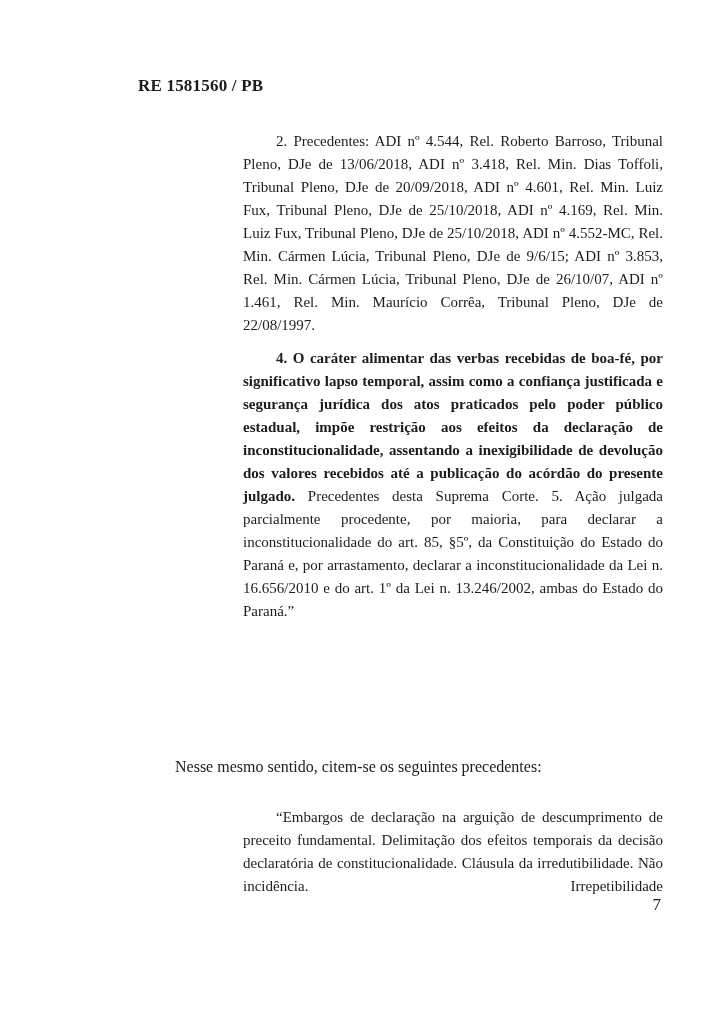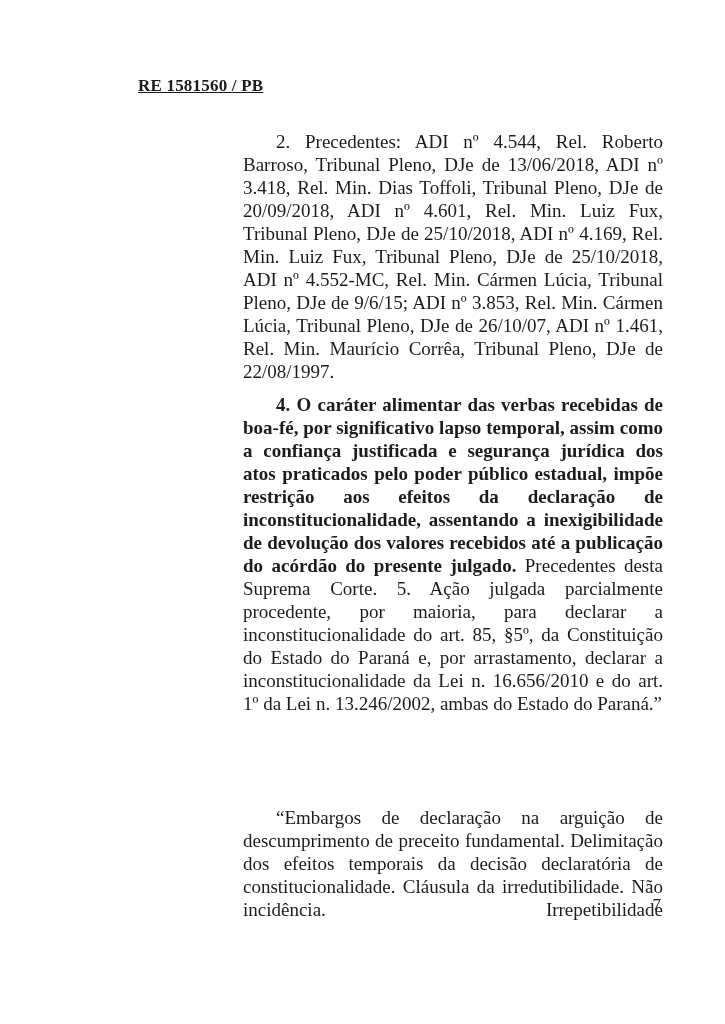--- a/index.html
+++ b/index.html
@@ -18,27 +18,26 @@
     overflow: hidden;
   }
   .case-id {
     position: absolute;
     left: 138px;
     top: 76px;
     font-size: 17px;
     font-weight: bold;
     letter-spacing: 0.2px;
     white-space: nowrap;
-    text-decoration: underline;
   }
   .excerpt {
     position: absolute;
     left: 243px;
     width: 420px;
-    font-size: 19px;
+    font-size: 15px;
     line-height: 23px;
     text-align: justify;
   }
   .excerpt-1 { top: 130px; }
   .excerpt-2 { top: 806px; }
   .q {
     margin: 0 0 10px 0;
     text-indent: 33px;
   }
   .q .b { font-weight: bold; }
@@ -80,20 +79,21 @@
 
 <div class="page">
 
   <div class="case-id">RE 1581560 / PB</div>
 
   <div class="excerpt excerpt-1">
     <p class="q">2. Precedentes: ADI nº 4.544, Rel. Roberto Barroso, Tribunal Pleno, DJe de 13/06/2018, ADI nº 3.418, Rel. Min. Dias Toffoli, Tribunal Pleno, DJe de 20/09/2018, ADI nº 4.601, Rel. Min. Luiz Fux, Tribunal Pleno, DJe de 25/10/2018, ADI nº 4.169, Rel. Min. Luiz Fux, Tribunal Pleno, DJe de 25/10/2018, ADI nº 4.552-MC, Rel. Min. Cármen Lúcia, Tribunal Pleno, DJe de 9/6/15; ADI nº 3.853, Rel. Min. Cármen Lúcia, Tribunal Pleno, DJe de 26/10/07, ADI nº 1.461, Rel. Min. Maurício Corrêa, Tribunal Pleno, DJe de 22/08/1997.</p>
     <p class="q"><span class="b">4. O caráter alimentar das verbas recebidas de boa-fé, por significativo lapso temporal, assim como a confiança justificada e segurança jurídica dos atos praticados pelo poder público estadual, impõe restrição aos efeitos da declaração de inconstitucionalidade, assentando a inexigibilidade de devolução dos valores recebidos até a publicação do acórdão do presente julgado.</span><span> Precedentes desta Suprema Corte. 5. Ação julgada parcialmente procedente, por maioria, para declarar a inconstitucionalidade do art. 85, §5º, da Constituição do Estado do Paraná e, por arrastamento, declarar a inconstitucionalidade da Lei n. 16.656/2010 e do art. 1º da Lei n. 13.246/2002, ambas do Estado do Paraná.”</span></p>
   </div>
 
+  <p class="intro">Nesse mesmo sentido, citem-se os seguintes precedentes:</p>
 
   <div class="excerpt excerpt-2">
     <p class="q q-last">“Embargos de declaração na arguição de descumprimento de preceito fundamental. Delimitação dos efeitos temporais da decisão declaratória de constitucionalidade. Cláusula da irredutibilidade. Não incidência. Irrepetibilidade</p>
   </div>
 
   <div class="pagenum">7</div>
 
   <div class="footer">
   </div>
 

